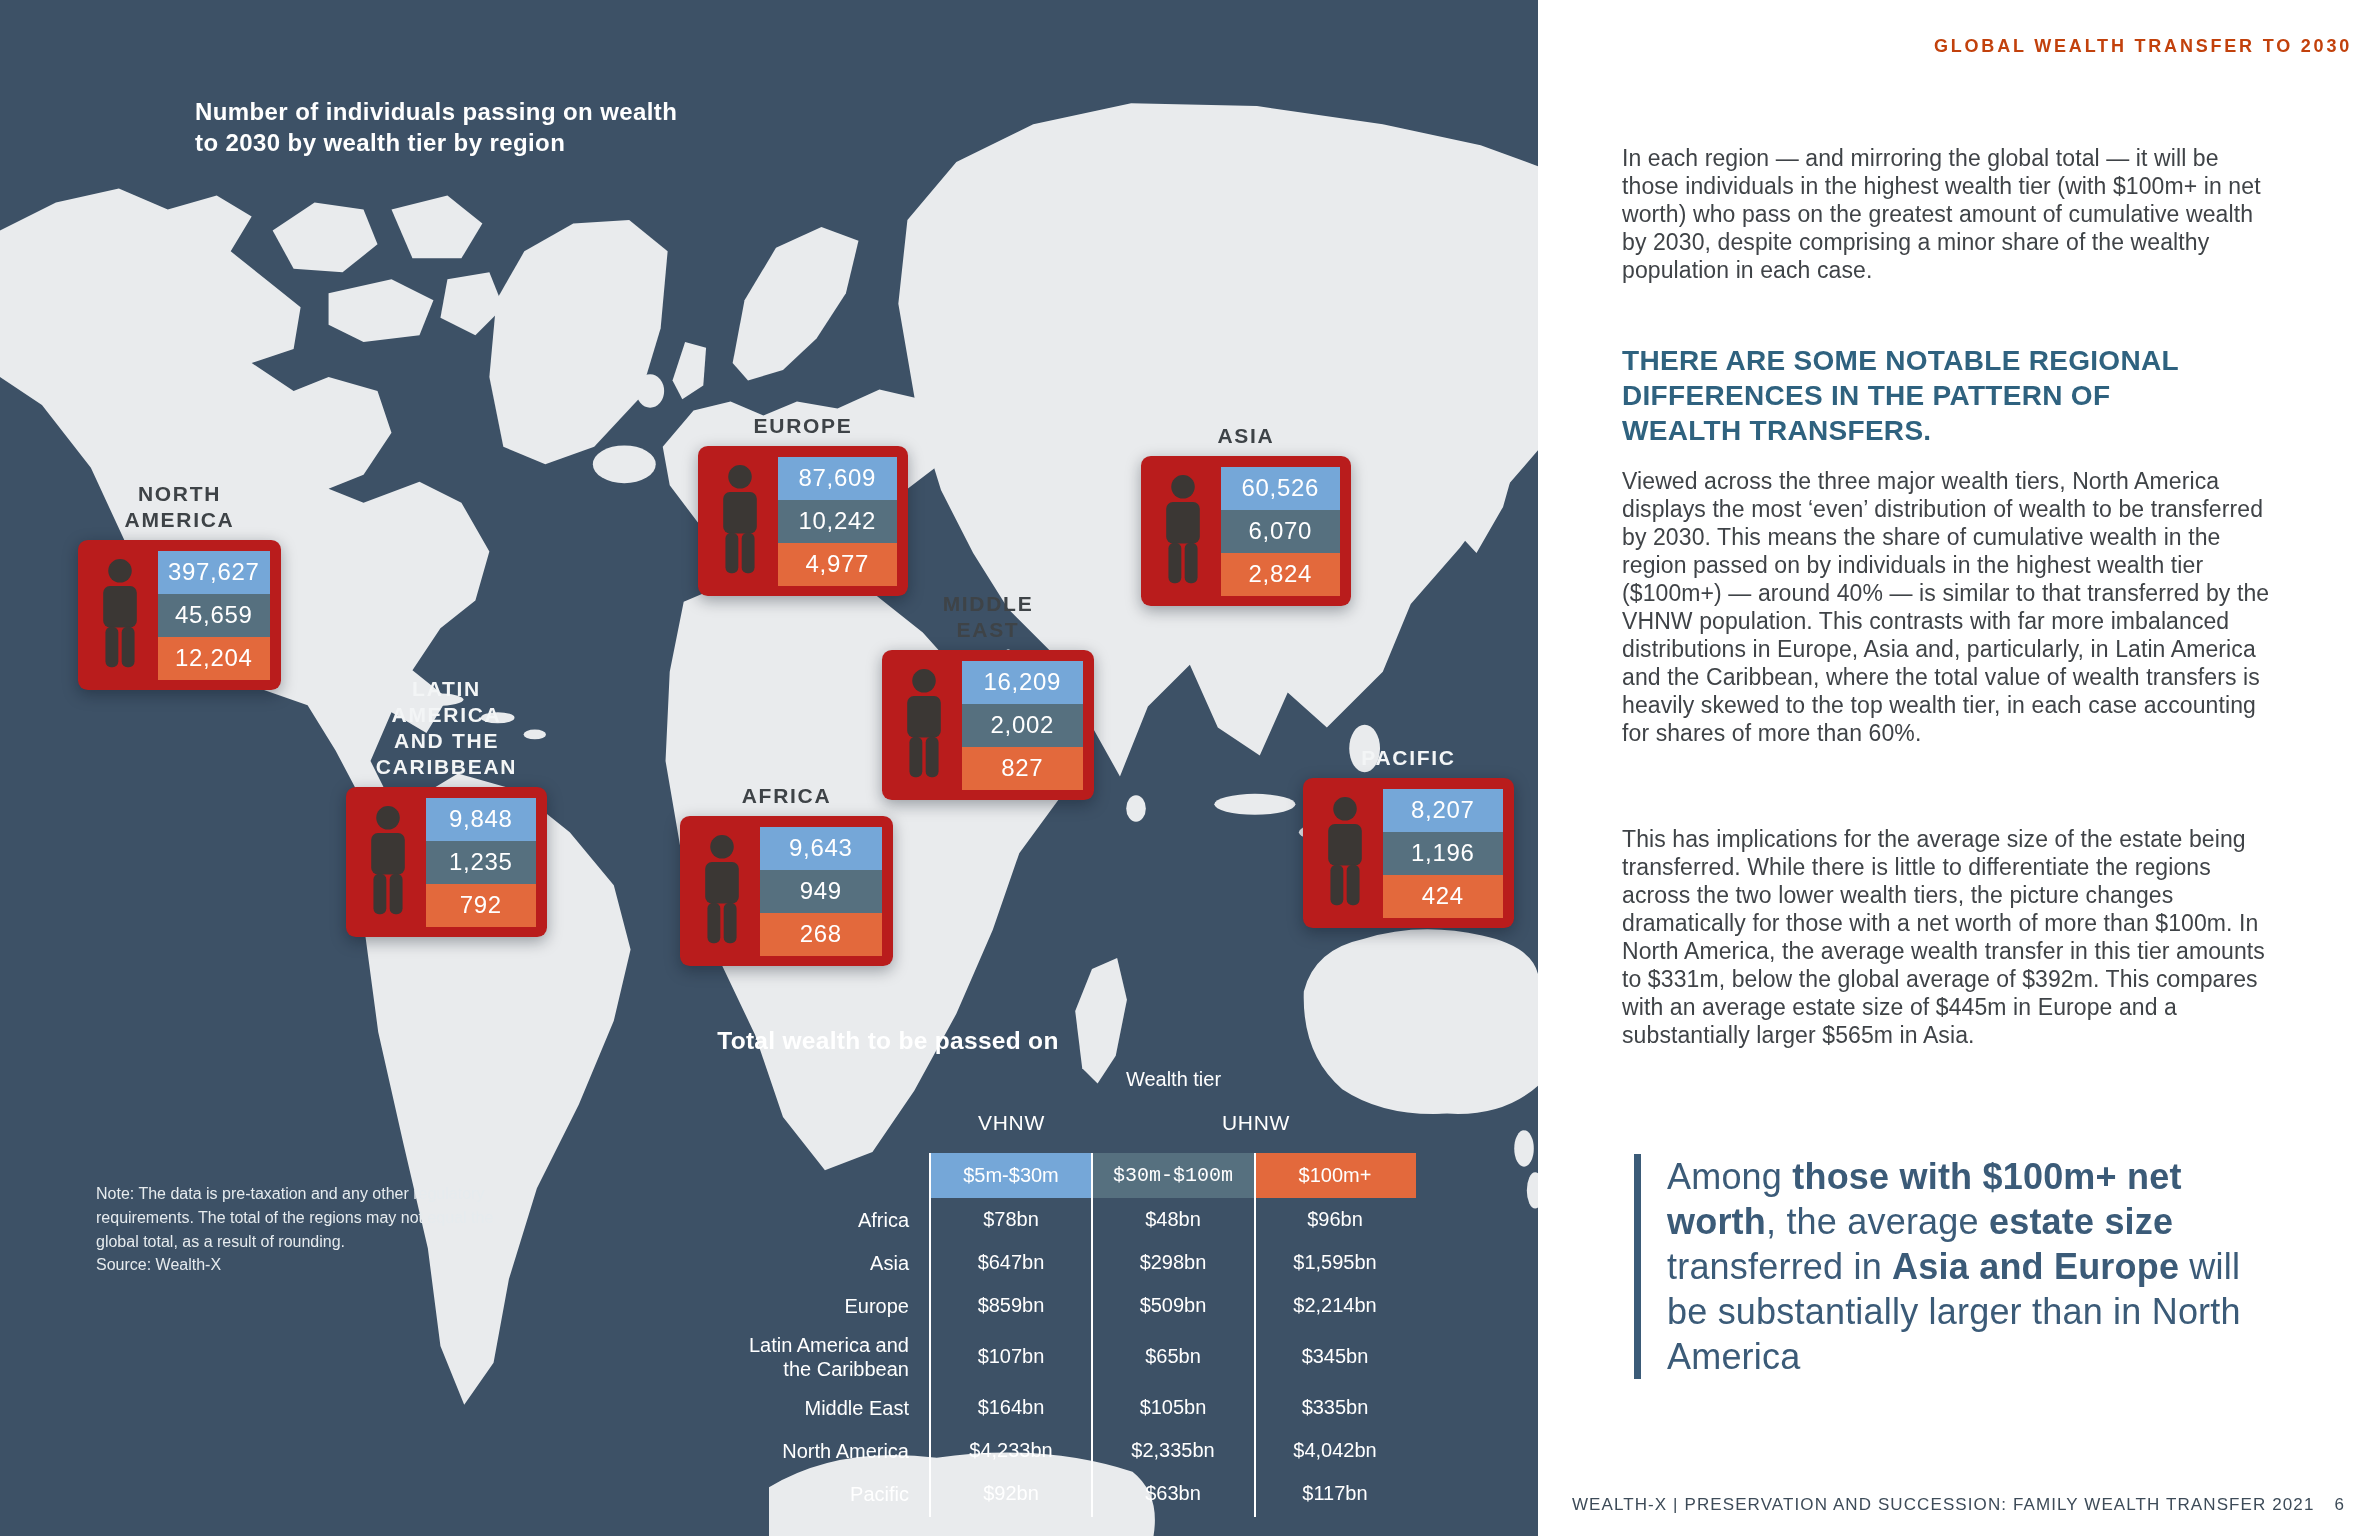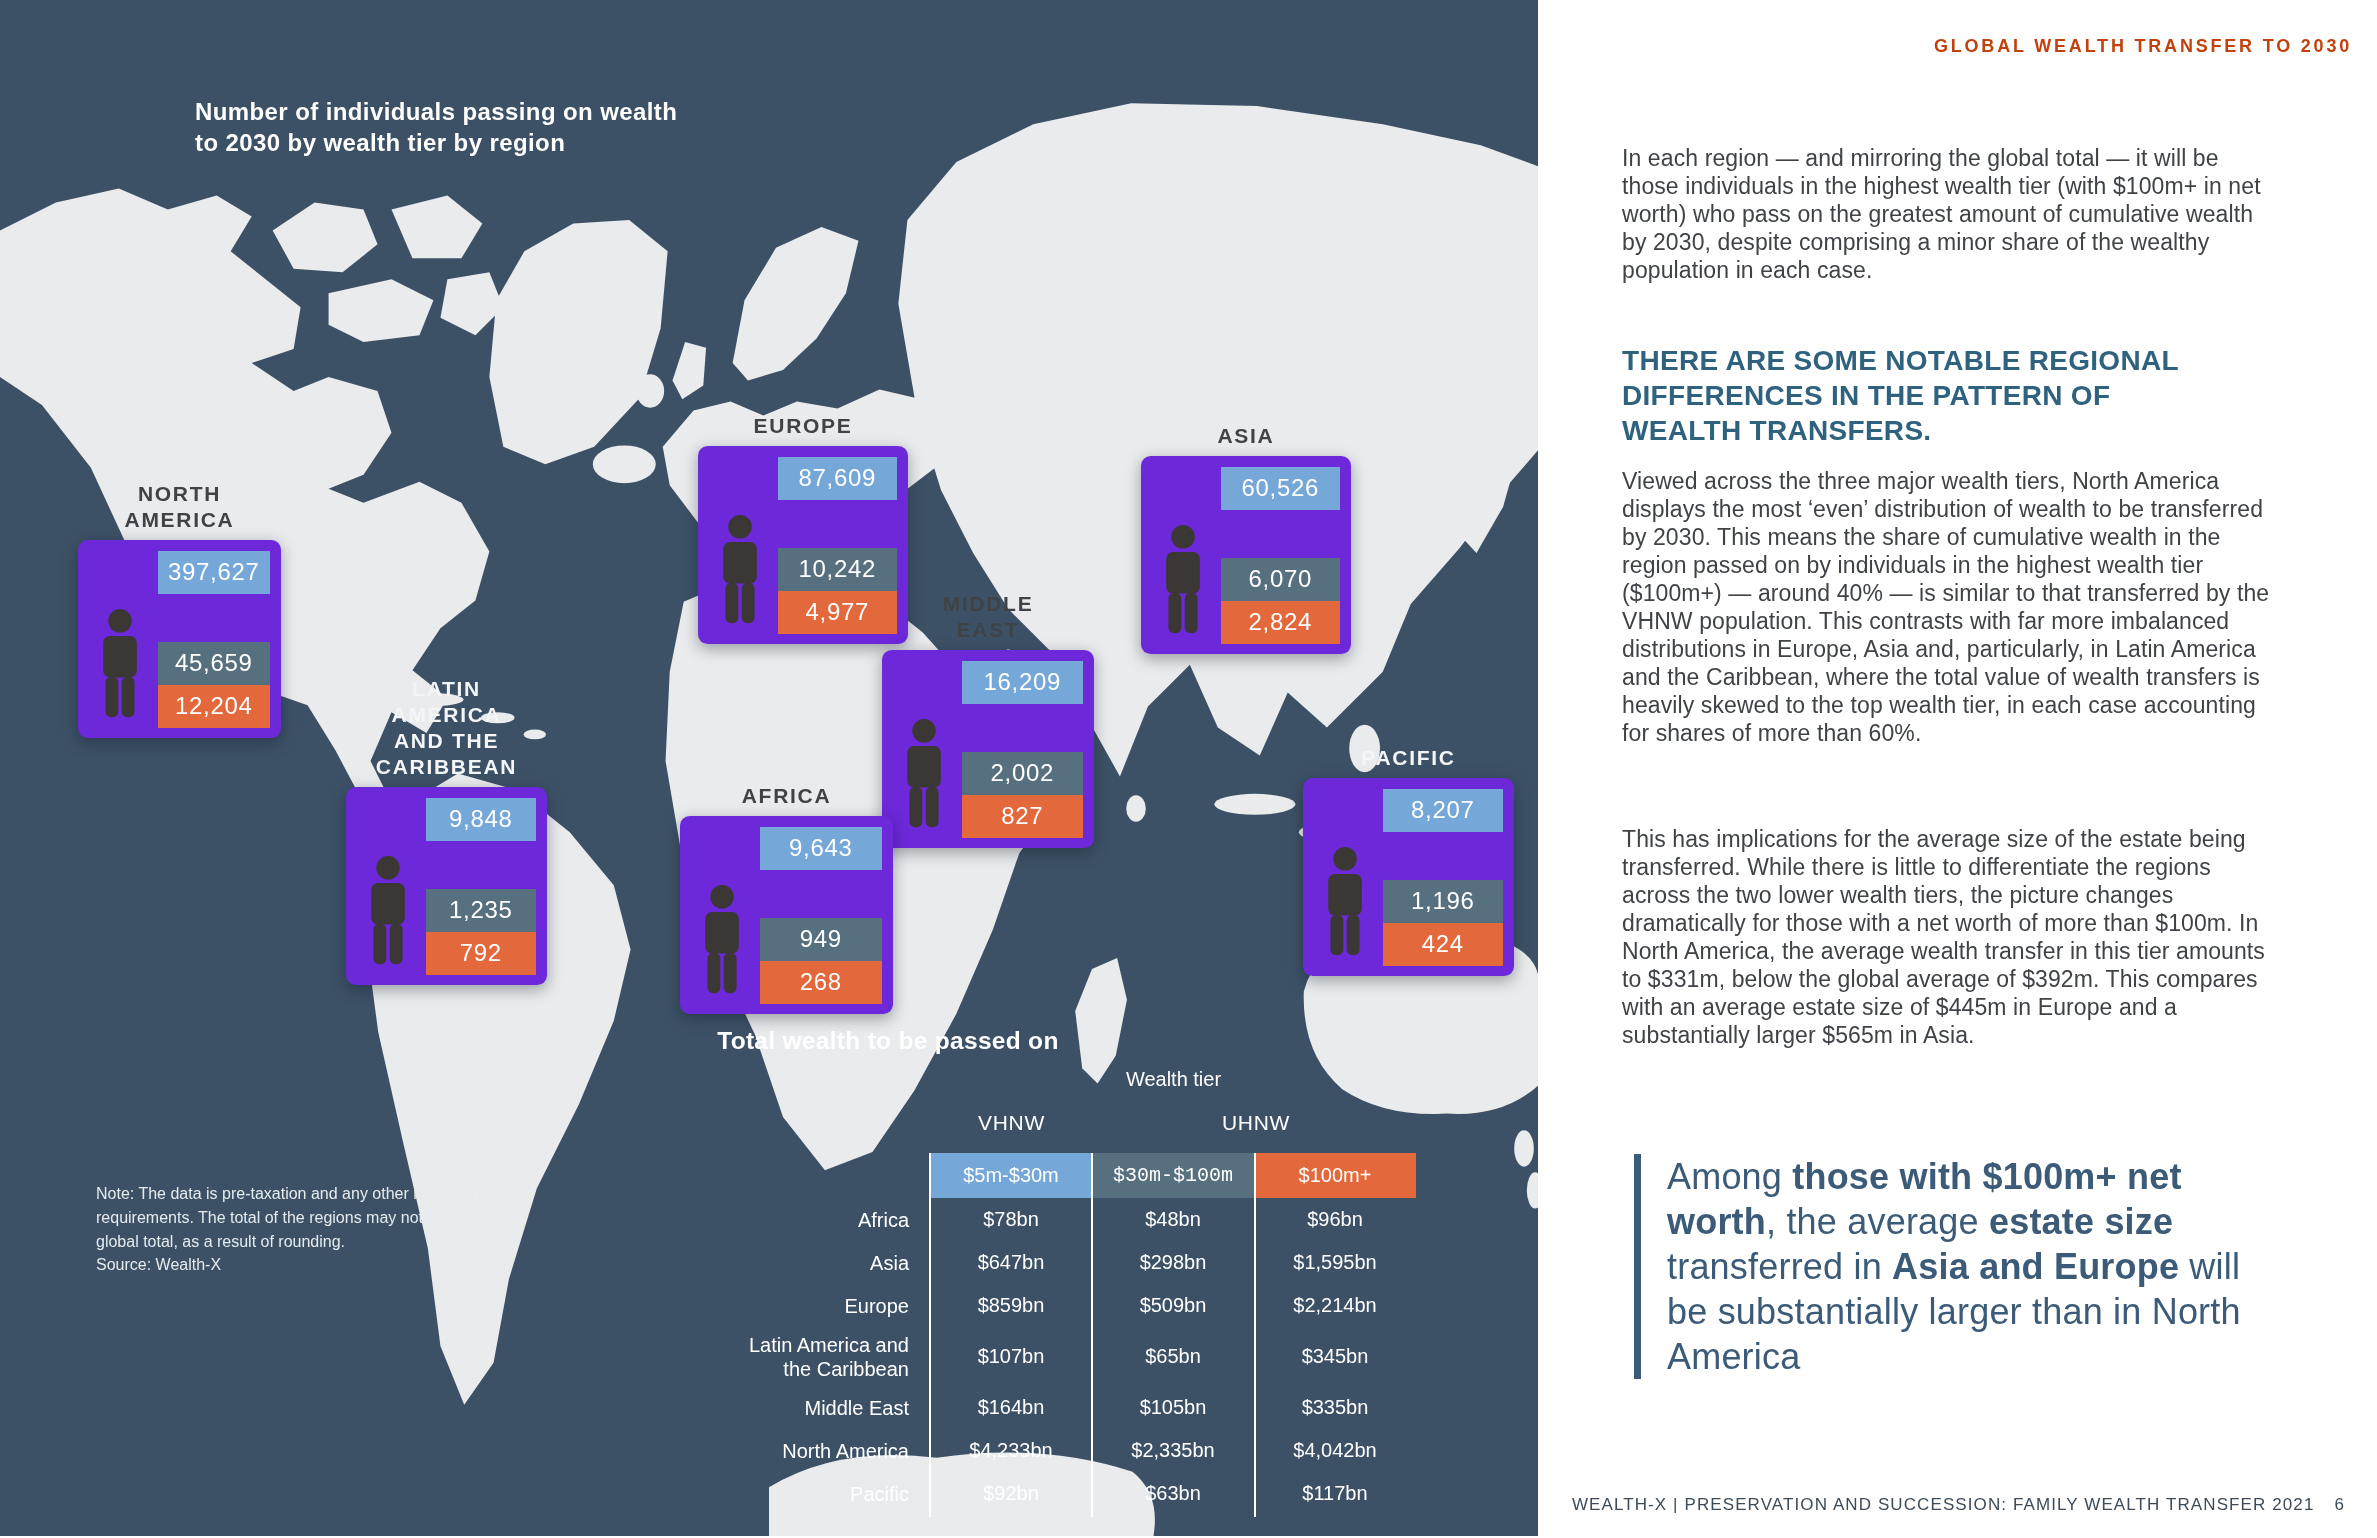--- a/index.html
+++ b/index.html
@@ -19,29 +19,29 @@
     font-weight:600;letter-spacing:0.4px;white-space:pre-line;margin-left:45px;}
   .map-note{position:absolute;left:96px;top:1182px;color:#e6ebee;font-size:16px;line-height:24px;white-space:pre-line;}
   .map-source{position:absolute;left:96px;top:1256px;color:#e6ebee;font-size:16px;}
 
   
   .callout{position:absolute;}
   .callout-label{position:absolute;bottom:calc(100% + 7px);left:50%;transform:translateX(-50%);
     text-align:center;font-size:21px;font-weight:700;letter-spacing:1.7px;line-height:26px;white-space:pre-line;}
   .callout-label.dark{color:#3e4347;}
   .callout-label.light{color:#f3f5f6;}
-  .callout-card{display:flex;align-items:flex-end;background:#6d28d9;border-radius:9.8px;
+  .callout-card{display:flex;align-items:flex-start;background:#b91c1c;border-radius:9.8px;
     padding:10.5px 11.2px;gap:7px;box-shadow:0 4.2px 15.4px rgba(8,18,28,.35);}
   .person{width:56px;height:127px;flex:none;margin:0 2.8px;}
   .person circle,.person rect{fill:var(--figure);}
   .bars{flex:1;display:flex;flex-direction:column;}
   .bar{height:43px;display:flex;align-items:center;justify-content:center;
     color:#fff;font-size:24px;font-weight:500;letter-spacing:0.7px;}
   .bar.t1{background:var(--tier1);}
-  .bar.t2{background:var(--tier2);margin-top:48px;}
+  .bar.t2{background:var(--tier2);}
   .bar.t3{background:var(--tier3);}
   .region-north-america{left:78px;top:540px;width:203px;}
   .region-europe{left:698px;top:446px;width:210px;}
   .region-asia{left:1141px;top:456px;width:210px;}
   .region-middle-east{left:882px;top:650px;width:212px;}
   .region-africa{left:680px;top:816px;width:213px;}
   .region-latin-america{left:346px;top:787px;width:201px;}
   .region-pacific{left:1303px;top:778px;width:211px;}
 
   

